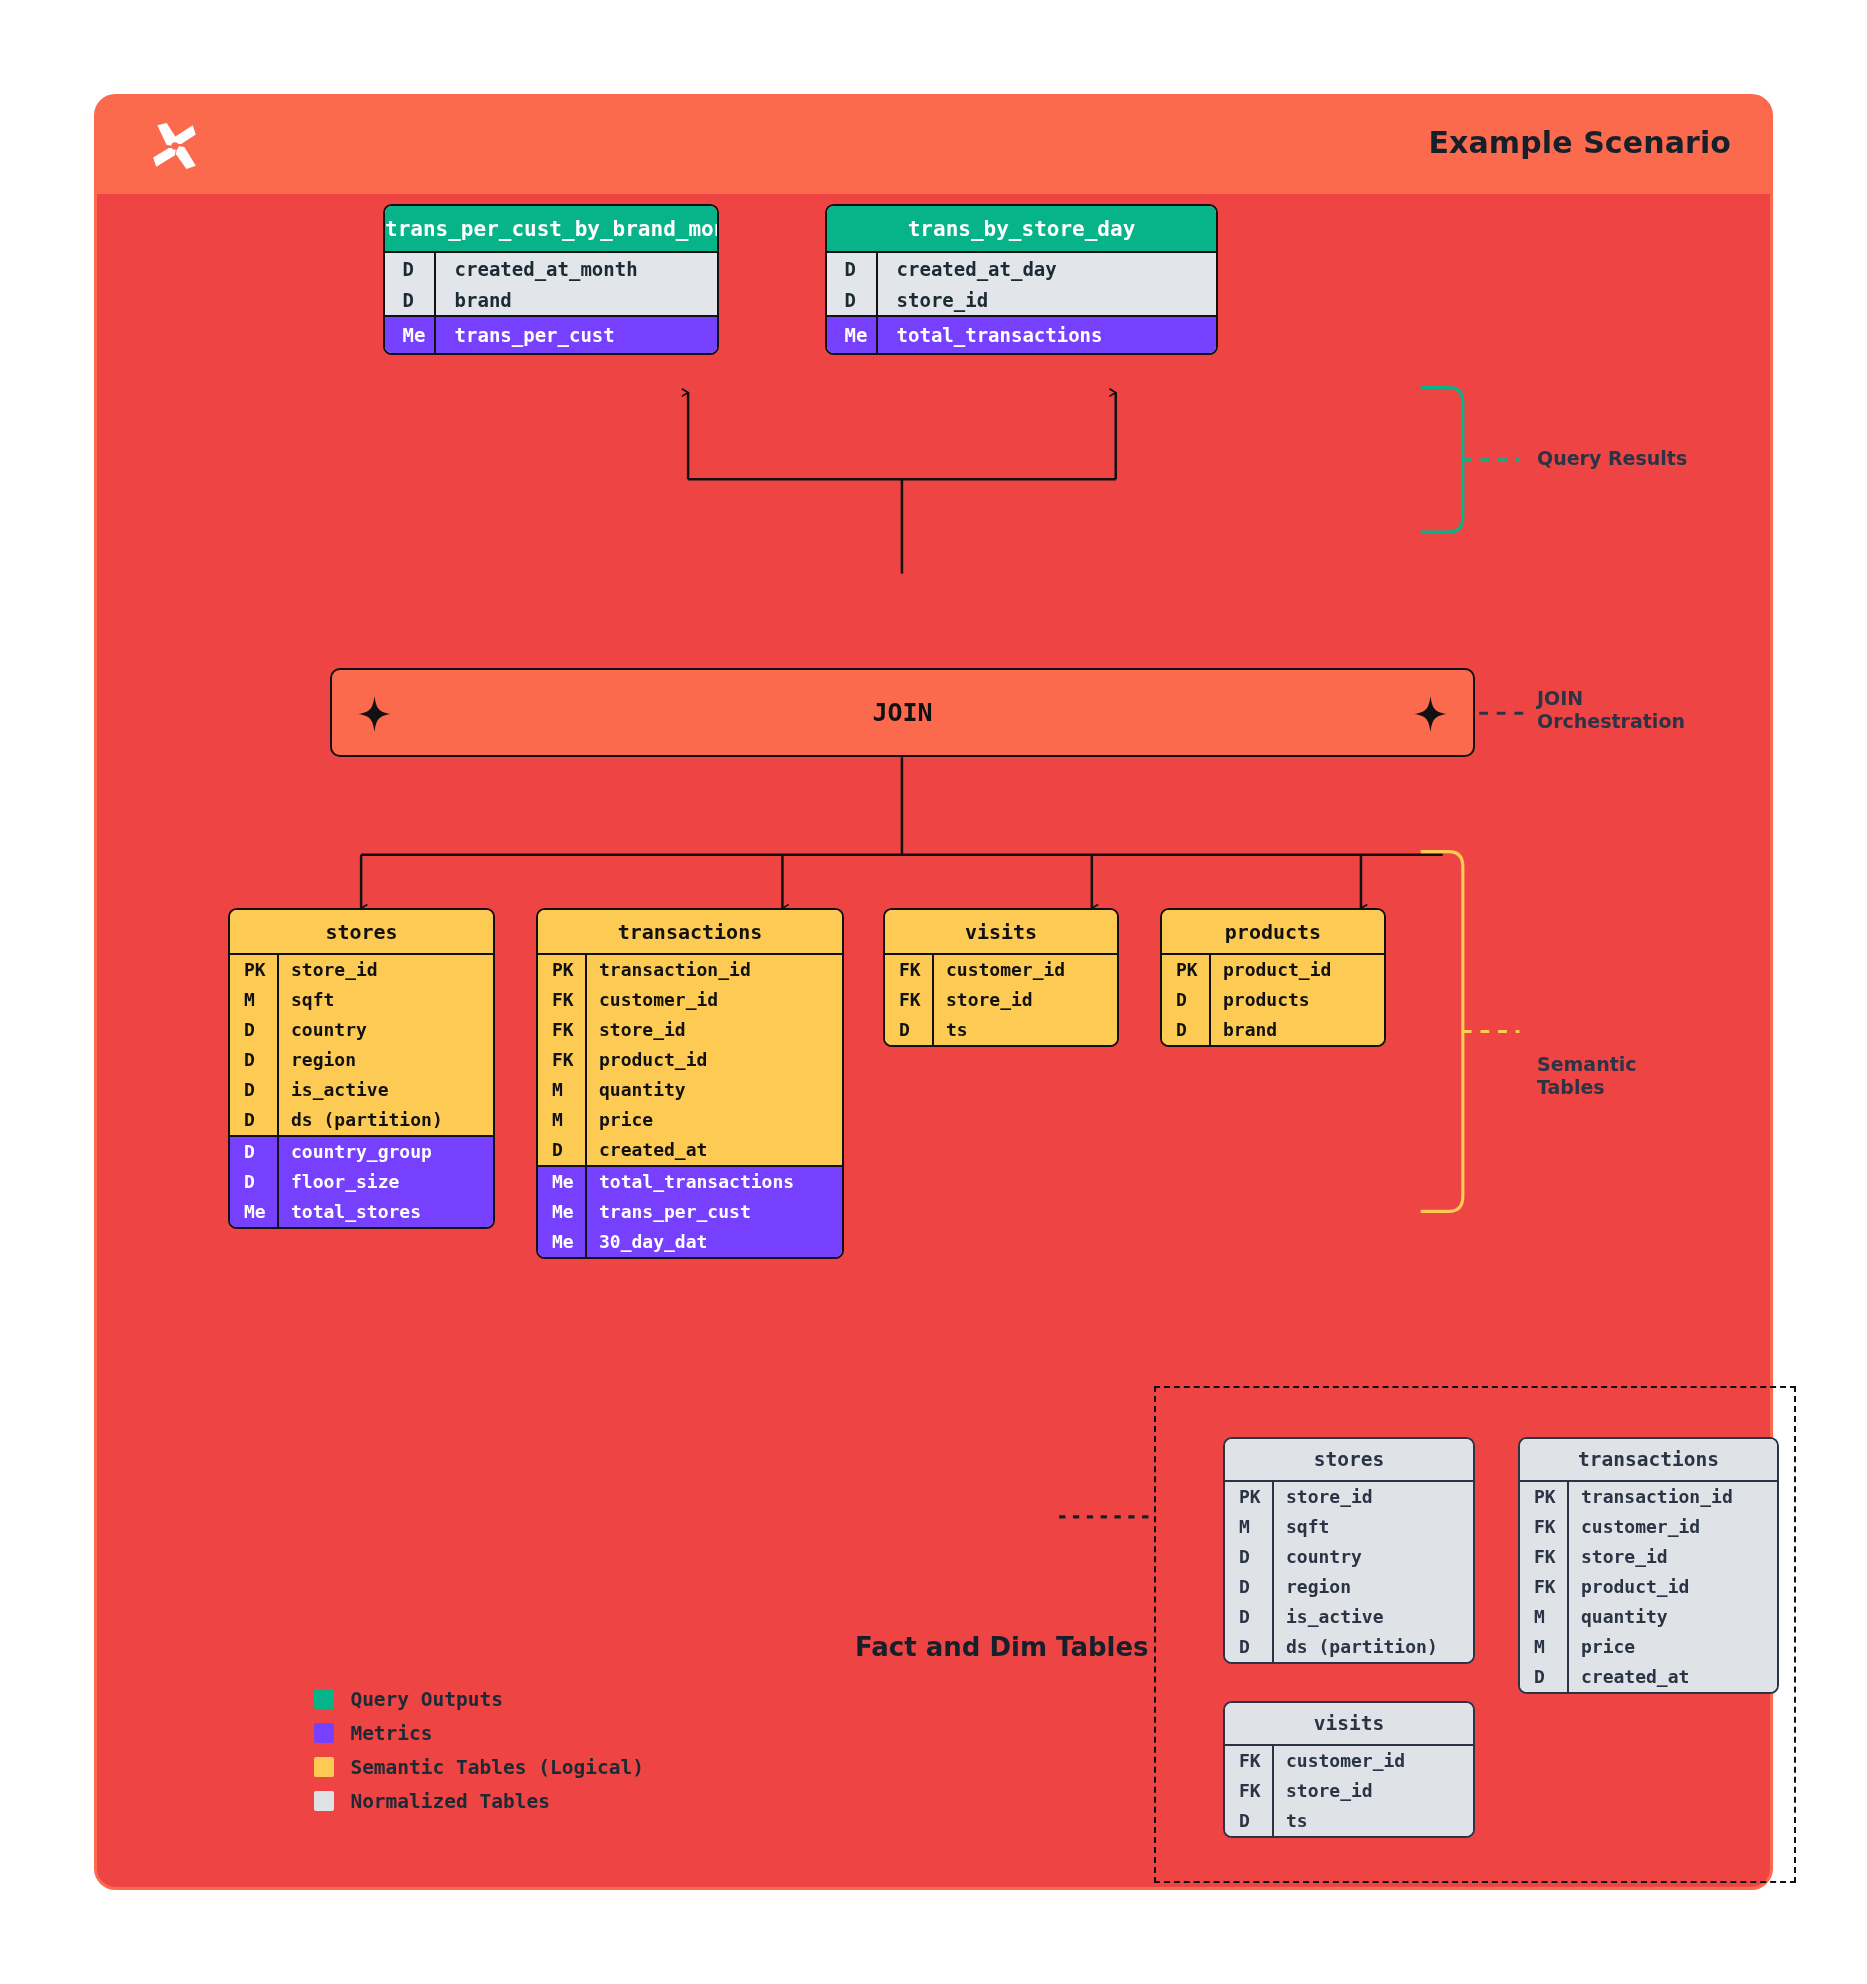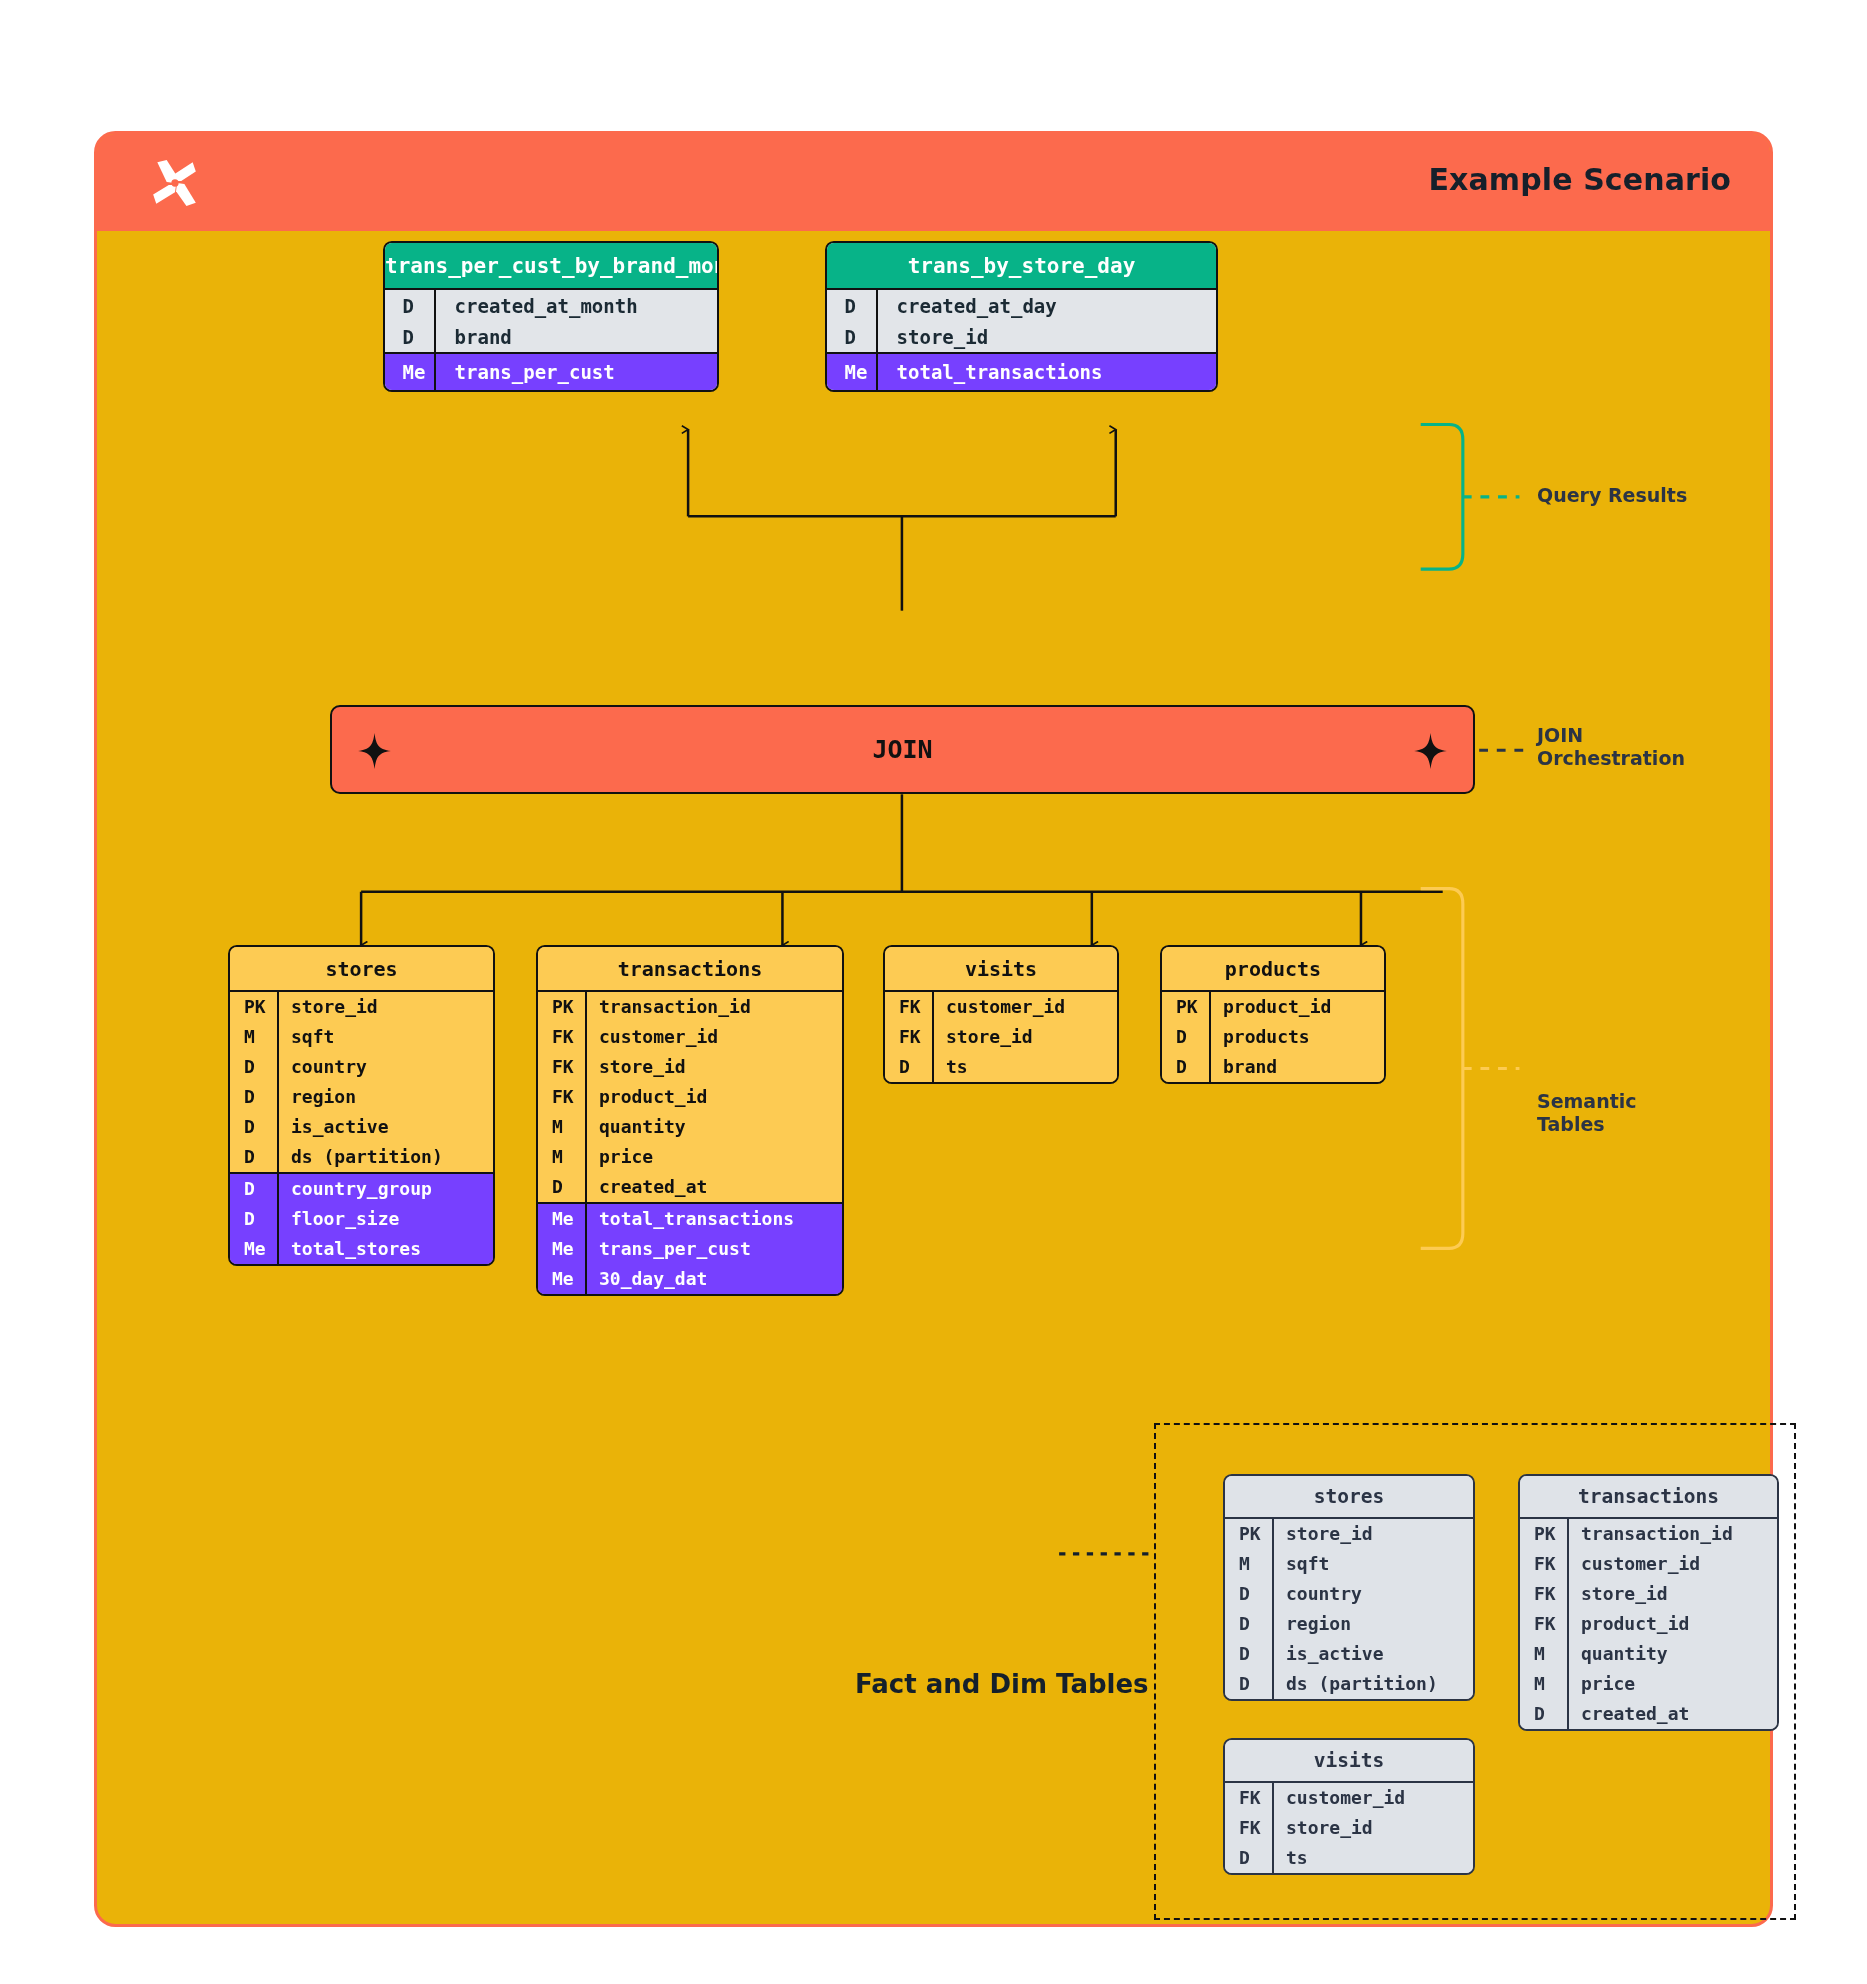--- a/index.html
+++ b/index.html
@@ -4,21 +4,21 @@
 <style>
   html,body{margin:0;padding:0;background:#ffffff;}
   body{
     width:1868px;height:1985px;position:relative;overflow:hidden;
     font-family:"DejaVu Sans",sans-serif;
   }
 
   
   #card{
     position:absolute;left:94px;top:94px;width:1679px;height:1796px;
-    border:3.8px solid #FC6A4D;border-radius:21.4px;background:#eab308;box-sizing:border-box;margin-top:37px;
+    border:3.8px solid #FC6A4D;border-radius:21.4px;background:#ef4444;box-sizing:border-box;
   }
   #card-header{
     position:absolute;left:0;top:0;width:100%;height:97px;
     background:#FC6A4D;border-radius:17.6px 17.6px 0 0;box-sizing:border-box;
   }
   #logo{position:absolute;left:52px;top:22.6px;width:52px;height:52px;}
   #header-title{
     position:absolute;right:39px;top:28px;
     font-size:30px;font-weight:bold;color:#15202B;letter-spacing:0.1px;
     font-family:"DejaVu Sans",sans-serif;
@@ -445,15 +445,33 @@
           <span class="tkey">FK</span>
           <span class="tval">store_id</span>
         </div>
       <div class="trow dim">
           <span class="tkey">D</span>
           <span class="tval">ts</span>
         </div>
     </div>
   </div>
 
+  <div id="legend">
+    <div class="lg-row">
+      <span class="lg-sw" style="background:#07B388;"></span>
+      <span class="lg-txt">Query Outputs</span>
+    </div>
+    <div class="lg-row">
+      <span class="lg-sw" style="background:#7740FF;"></span>
+      <span class="lg-txt">Metrics</span>
+    </div>
+    <div class="lg-row">
+      <span class="lg-sw" style="background:#FDCB53;"></span>
+      <span class="lg-txt">Semantic Tables (Logical)</span>
+    </div>
+    <div class="lg-row">
+      <span class="lg-sw" style="background:#DFE3E8;"></span>
+      <span class="lg-txt">Normalized Tables</span>
+    </div>
+  </div>
 
 </div>
 
 
 </body></html>

